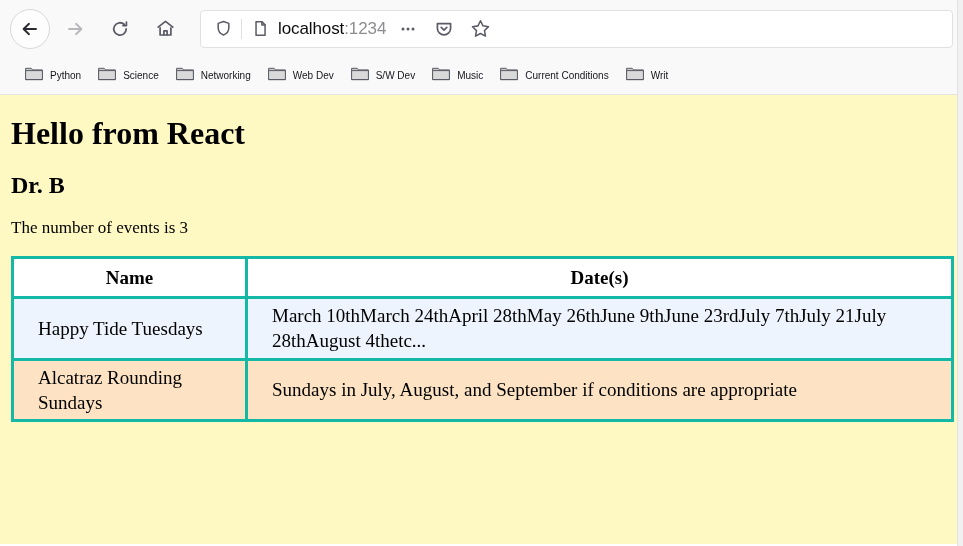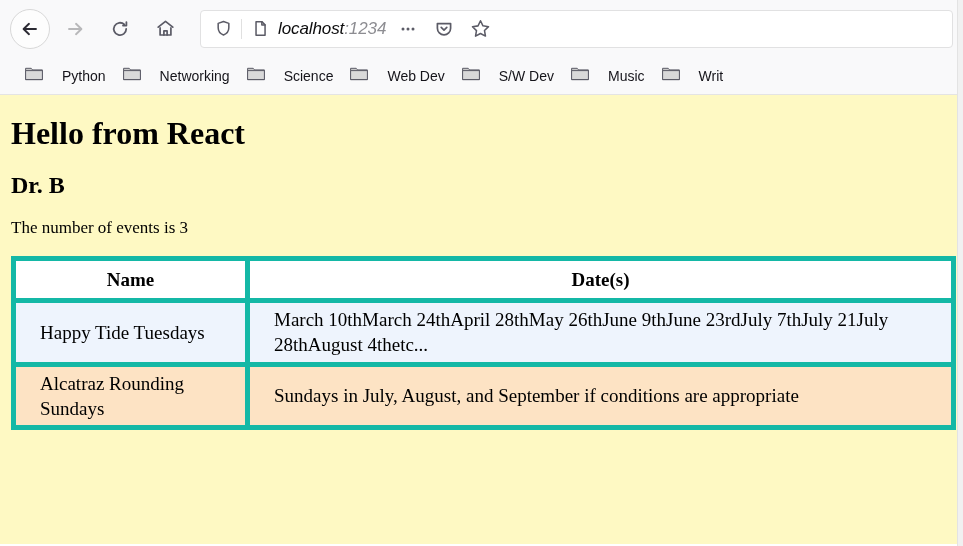--- a/index.html
+++ b/index.html
@@ -76,21 +76,20 @@
     margin: 0 4px;
   }
   #page-icon-box { width: 28px; display: flex; align-items: center; justify-content: center; }
   #url-text {
     font-family: "Liberation Sans", sans-serif;
     font-size: 17px;
     color: #0c0c0d;
     white-space: nowrap;
     padding-left: 4px;
     letter-spacing: -0.1px;
-    font-style: italic;
   }
   #url-text .dim { color: #8d8d92; }
 
   #urlbar-actions {
     display: flex;
     align-items: center;
     padding-left: 4px;
   }
   .url-action {
     width: 36px;
@@ -116,23 +115,23 @@
     display: inline-flex;
     align-items: center;
     height: 28px;
     padding: 0 7px;
     margin-right: 3px;
     border-radius: 3px;
     flex: 0 0 auto;
   }
   .bookmark-label {
     font-family: "Liberation Sans", sans-serif;
-    font-size: 14px;
+    font-size: 10px;
     color: #15141a;
-    margin-left: 19px;
+    margin-left: 7px;
     white-space: nowrap;
   }
 
   
   #page-content {
     position: relative;
     height: 449px;
     background: #fef9c3;
     padding: 0 8px;
     box-sizing: border-box;
@@ -170,21 +169,21 @@
   
   #events-table {
     border-collapse: collapse;
     width: 940px;
     margin-top: 18px;
     table-layout: fixed;
     font-family: "Liberation Serif", "DejaVu Serif", serif;
   }
   #events-table th,
   #events-table td {
-    border: 5px solid #14b8a6;
+    border: 3px solid #14b8a6;
     padding: 4px 24px;
     font-size: 19px;
     line-height: 1.32;
     vertical-align: middle;
     word-wrap: break-word;
   }
   #events-table th {
     text-align: center;
     font-weight: bold;
     background: #ffffff;
@@ -311,40 +310,40 @@
       <span class="bookmark-label">Python</span>
     </div>
 
     <div class="bookmark-item">
       <span>
         <svg width="18" height="15" viewBox="0 0 18 15">
           <path d="M0.6 2.3h5.6l1.4 1.6h9.8v9.8H0.6z" fill="#c9c9c9" stroke="#5b5b66" stroke-width="1"></path>
           <path d="M0.6 4.6h16.8v8.9H0.6z" fill="#d9d9d9" stroke="#5b5b66" stroke-width="1"></path>
         </svg>
       </span>
+      <span class="bookmark-label">Science</span>
+    </div>
+
+    <div class="bookmark-item">
+      <span>
+        <svg width="18" height="15" viewBox="0 0 18 15">
+          <path d="M0.6 2.3h5.6l1.4 1.6h9.8v9.8H0.6z" fill="#c9c9c9" stroke="#5b5b66" stroke-width="1"></path>
+          <path d="M0.6 4.6h16.8v8.9H0.6z" fill="#d9d9d9" stroke="#5b5b66" stroke-width="1"></path>
+        </svg>
+      </span>
       <span class="bookmark-label">Networking</span>
     </div>
 
     <div class="bookmark-item">
       <span>
         <svg width="18" height="15" viewBox="0 0 18 15">
           <path d="M0.6 2.3h5.6l1.4 1.6h9.8v9.8H0.6z" fill="#c9c9c9" stroke="#5b5b66" stroke-width="1"></path>
           <path d="M0.6 4.6h16.8v8.9H0.6z" fill="#d9d9d9" stroke="#5b5b66" stroke-width="1"></path>
         </svg>
       </span>
-      <span class="bookmark-label">Science</span>
-    </div>
-
-    <div class="bookmark-item">
-      <span>
-        <svg width="18" height="15" viewBox="0 0 18 15">
-          <path d="M0.6 2.3h5.6l1.4 1.6h9.8v9.8H0.6z" fill="#c9c9c9" stroke="#5b5b66" stroke-width="1"></path>
-          <path d="M0.6 4.6h16.8v8.9H0.6z" fill="#d9d9d9" stroke="#5b5b66" stroke-width="1"></path>
-        </svg>
-      </span>
       <span class="bookmark-label">Web Dev</span>
     </div>
 
     <div class="bookmark-item">
       <span>
         <svg width="18" height="15" viewBox="0 0 18 15">
           <path d="M0.6 2.3h5.6l1.4 1.6h9.8v9.8H0.6z" fill="#c9c9c9" stroke="#5b5b66" stroke-width="1"></path>
           <path d="M0.6 4.6h16.8v8.9H0.6z" fill="#d9d9d9" stroke="#5b5b66" stroke-width="1"></path>
         </svg>
       </span>
@@ -354,20 +353,29 @@
     <div class="bookmark-item">
       <span>
         <svg width="18" height="15" viewBox="0 0 18 15">
           <path d="M0.6 2.3h5.6l1.4 1.6h9.8v9.8H0.6z" fill="#c9c9c9" stroke="#5b5b66" stroke-width="1"></path>
           <path d="M0.6 4.6h16.8v8.9H0.6z" fill="#d9d9d9" stroke="#5b5b66" stroke-width="1"></path>
         </svg>
       </span>
       <span class="bookmark-label">Music</span>
     </div>
 
+    <div class="bookmark-item">
+      <span>
+        <svg width="18" height="15" viewBox="0 0 18 15">
+          <path d="M0.6 2.3h5.6l1.4 1.6h9.8v9.8H0.6z" fill="#c9c9c9" stroke="#5b5b66" stroke-width="1"></path>
+          <path d="M0.6 4.6h16.8v8.9H0.6z" fill="#d9d9d9" stroke="#5b5b66" stroke-width="1"></path>
+        </svg>
+      </span>
+      <span class="bookmark-label">Current Conditions</span>
+    </div>
 
     <div class="bookmark-item">
       <span>
         <svg width="18" height="15" viewBox="0 0 18 15">
           <path d="M0.6 2.3h5.6l1.4 1.6h9.8v9.8H0.6z" fill="#c9c9c9" stroke="#5b5b66" stroke-width="1"></path>
           <path d="M0.6 4.6h16.8v8.9H0.6z" fill="#d9d9d9" stroke="#5b5b66" stroke-width="1"></path>
         </svg>
       </span>
       <span class="bookmark-label">Writ</span>
     </div>

